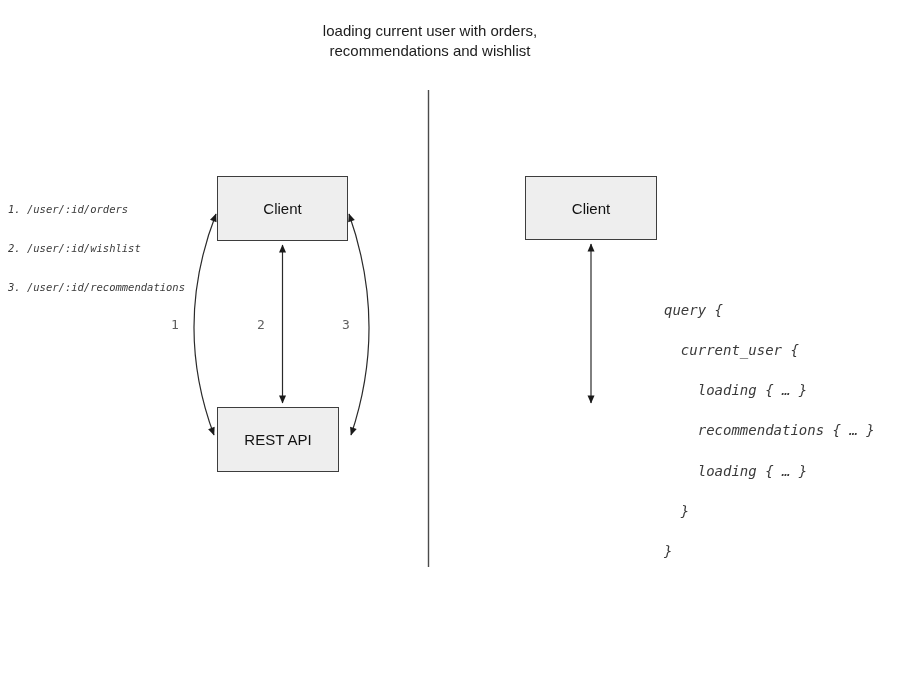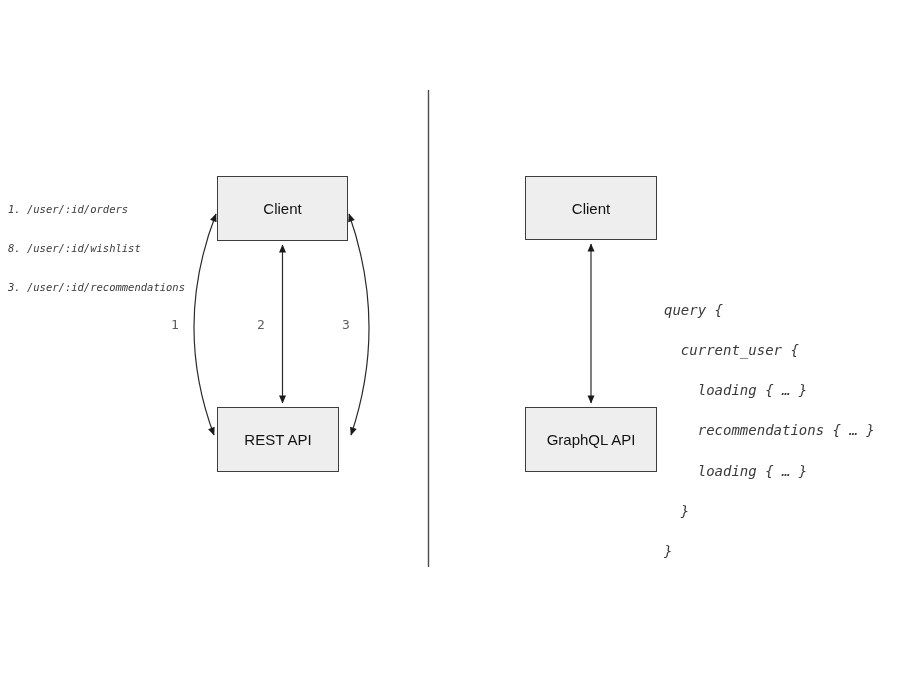--- a/index.html
+++ b/index.html
@@ -67,20 +67,24 @@
   }
   .conn-label-1 { left: 175px; top: 324px; }
   .conn-label-2 { left: 261px; top: 324px; }
   .conn-label-3 { left: 346px; top: 324px; }
 </style>
 </head>
 <body>
 
 <div class="stage">
 
+  <div class="title">
+    <div>loading current user with orders,</div>
+    <div>recommendations and wishlist</div>
+  </div>
 
   <svg class="wires" viewBox="0 0 917 689">
     <defs>
       <marker id="ah" markerWidth="10" markerHeight="9" refX="8" refY="4" orient="auto-start-reverse" markerUnits="userSpaceOnUse">
         <path d="M0.5,0.5 L8.5,4 L0.5,7.5 Z" fill="#1a1a1a"></path>
       </marker>
     </defs>
 
     <line x1="428.5" y1="90" x2="428.5" y2="567" stroke="#4b4b4b" stroke-width="1.4"></line>
 
@@ -88,43 +92,40 @@
 
     <line x1="282.5" y1="245" x2="282.5" y2="403" stroke="#2a2a2a" stroke-width="1.2" marker-start="url(#ah)" marker-end="url(#ah)"></line>
 
     <path d="M 349 214 Q 388 325 351 435" fill="none" stroke="#2a2a2a" stroke-width="1.2" marker-start="url(#ah)" marker-end="url(#ah)"></path>
 
     <line x1="591" y1="244" x2="591" y2="403" stroke="#2a2a2a" stroke-width="1.2" marker-start="url(#ah)" marker-end="url(#ah)"></line>
   </svg>
 
   <div class="code endpoints">
     <div>1. /user/:id/orders</div>
-    <div>8. /user/:id/wishlist</div>
+    <div>2. /user/:id/wishlist</div>
     <div>3. /user/:id/recommendations</div>
   </div>
 
   <div class="node node-client-left">
     <span>Client</span>
   </div>
 
   <div class="node node-rest">
     <span>REST API</span>
   </div>
 
   <span class="conn-label conn-label-1">1</span>
   <span class="conn-label conn-label-2">2</span>
   <span class="conn-label conn-label-3">3</span>
 
   <div class="node node-client-right">
     <span>Client</span>
   </div>
 
-  <div class="node node-graphql">
-    <span>GraphQL API</span>
-  </div>
 
   <div class="code query">
     <div>query {</div>
     <div>  current_user {</div>
     <div>    loading { … }</div>
     <div>    recommendations { … }</div>
     <div>    loading { … }</div>
     <div>  }</div>
     <div>}</div>
   </div>

